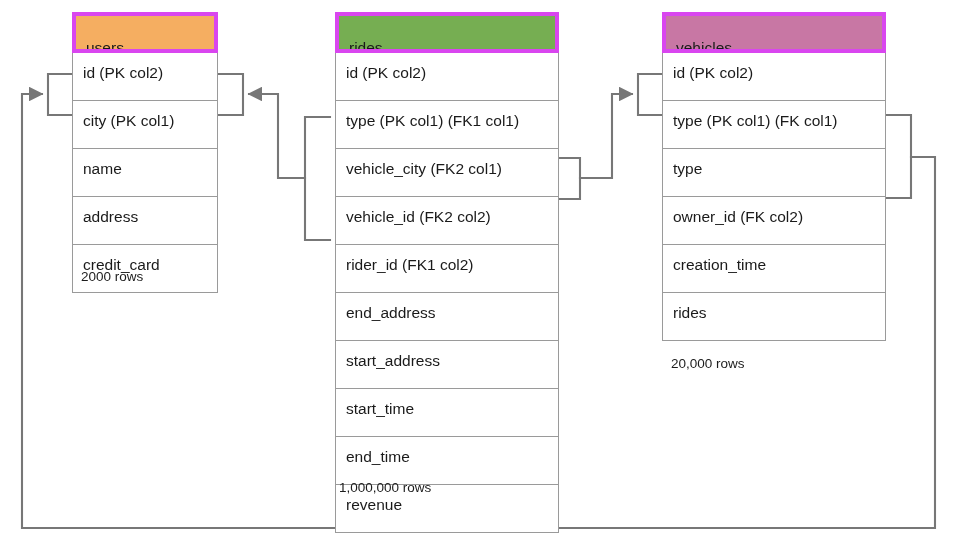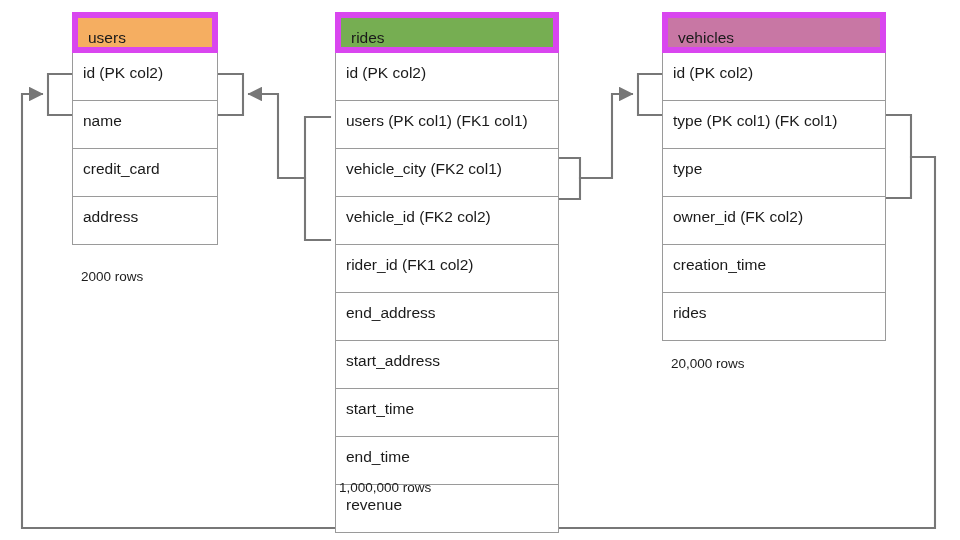--- a/index.html
+++ b/index.html
@@ -7,21 +7,21 @@
     width:960px;height:540px;background:#ffffff;
     font-family:"Liberation Sans","DejaVu Sans",sans-serif;
     overflow:hidden;position:relative;
   }
   #canvas{position:absolute;left:0;top:0;width:960px;height:540px;}
   .edges{position:absolute;left:0;top:0;width:960px;height:540px;}
 
   .table{position:absolute;box-sizing:border-box;}
   .thead{
     box-sizing:border-box;height:41px;line-height:40px;
-    border:6px solid #d946ef;padding:0 10px;
+    border:4px solid #d946ef;padding:12px 10px;
     font-size:15.5px;color:#1a1a1a;white-space:nowrap;overflow:hidden;
   }
   .trow{
     box-sizing:border-box;height:48px;line-height:40px;
     border:1px solid #9a9a9a;border-top:none;background:#ffffff;
     padding:0 10px;font-size:15.5px;color:#1a1a1a;
     white-space:nowrap;overflow:hidden;
   }
   .rowcount{
     position:absolute;font-size:13.5px;color:#1c1c1c;white-space:nowrap;
@@ -59,30 +59,31 @@
 
       <path d="M 886 115 L 911 115 L 911 198 L 886 198"></path>
 
       <path marker-end="url(#ah)" d="M 911 157 L 935 157 L 935 528 L 22 528 L 22 94 L 42 94"></path>
     </g>
   </svg>
 
   <div class="table t-users">
     <div class="thead" style="background:#f5ae61;">users</div>
     <div class="trow">id (PK col2)</div>
+    <div class="trow">city (PK col1)</div>
     <div class="trow">name</div>
+    <div class="trow">address</div>
     <div class="trow">credit_card</div>
-    <div class="trow">address</div>
   </div>
   <div class="rowcount" style="left:81px;top:269px;">2000 rows</div>
 
   <div class="table t-rides">
     <div class="thead" style="background:#76ae52;">rides</div>
     <div class="trow">id (PK col2)</div>
-    <div class="trow">users (PK col1) (FK1 col1)</div>
+    <div class="trow">type (PK col1) (FK1 col1)</div>
     <div class="trow">vehicle_city (FK2 col1)</div>
     <div class="trow">vehicle_id (FK2 col2)</div>
     <div class="trow">rider_id (FK1 col2)</div>
     <div class="trow">end_address</div>
     <div class="trow">start_address</div>
     <div class="trow">start_time</div>
     <div class="trow">end_time</div>
     <div class="trow">revenue</div>
   </div>
   <div class="rowcount" style="left:339px;top:480px;">1,000,000 rows</div>

